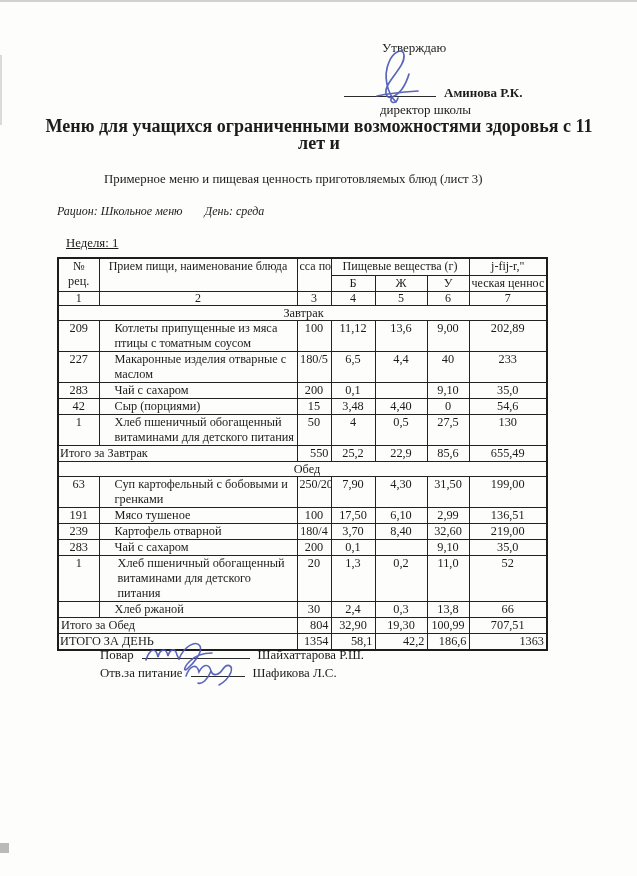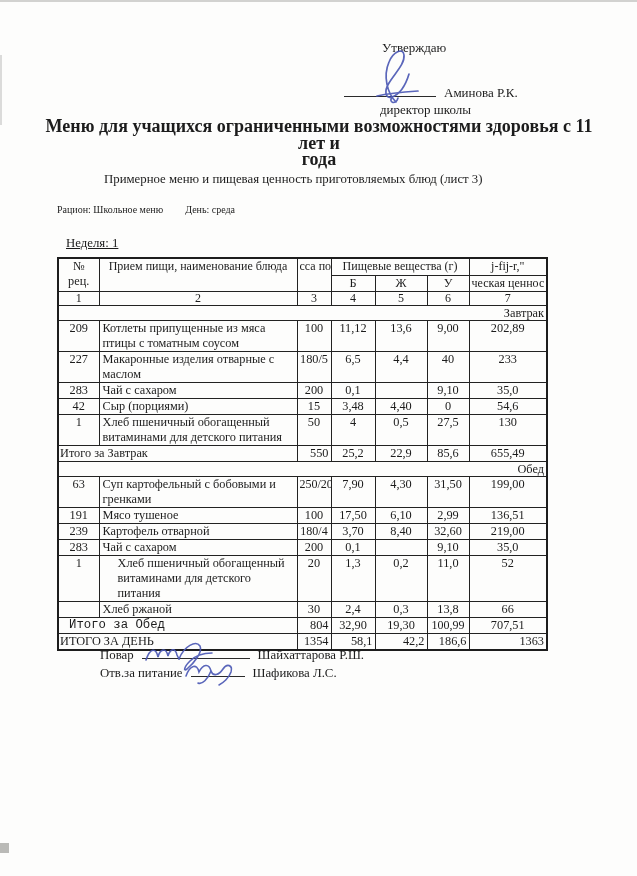--- a/index.html
+++ b/index.html
@@ -14,43 +14,43 @@
   .scan-edge-top{position:absolute;left:0;top:0;width:637px;height:2px;background:#d2d2d0;}
   .scan-edge-left{position:absolute;left:0;top:55px;width:2px;height:70px;background:#c5c5c3;opacity:.6;}
   .scan-mark{position:absolute;left:0;top:843px;width:9px;height:10px;background:#9c9c9a;opacity:.7;}
 
   
   .approval{position:absolute;left:344px;top:40px;width:260px;font-size:13px;line-height:16px;}
   .approval .lbl{margin-left:38px;}
   .approval .sig-row{margin-top:28px;}
   .sigline{display:inline-block;border-bottom:1px solid #2a2a2a;height:12px;vertical-align:baseline;}
   .approval .sigline{width:92px;}
-  .approval .nm{margin-left:8px;}
+  .approval .nm{margin-left:8px;font-weight:bold;}
   .approval .role{margin-left:36px;margin-top:1px;}
   .sig-svg{position:absolute;pointer-events:none;}
   .sig-top{left:18px;top:6px;}
 
   
   .doc-title{position:absolute;left:38px;top:118px;width:562px;text-align:center;font-weight:bold;font-size:18px;line-height:16.5px;}
   .subtitle{position:absolute;left:57px;top:172px;font-size:12.8px;margin-left:47px;}
-  .ration-line{position:absolute;left:57px;top:204px;font-size:10px;}
+  .ration-line{position:absolute;left:57px;top:204px;font-size:12px;font-style:italic;}
   .ration-line .day{margin-left:22px;}
   .week{position:absolute;left:66px;top:236px;font-size:12.8px;text-decoration:underline;}
 
   
   .tbl-wrap{position:absolute;left:57px;top:257px;}
   table.menu{border-collapse:collapse;table-layout:fixed;width:489px;border:2px solid #1d1d1d;}
   .menu td{border:1px solid #222;padding:0 2px;vertical-align:top;font-size:12.3px;line-height:15px;overflow:hidden;white-space:normal;}
   .menu .c{text-align:center;}
   .menu .r{text-align:right;}
-  .menu .nm{text-align:left;padding-left:3px;}
+  .menu .nm{text-align:left;padding-left:15px;}
   .menu tr.h1 td{height:16px;text-align:center;}
   .menu tr.h2 td{height:15px;text-align:center;}
   .menu tr.nums td{height:13px;line-height:13px;font-size:12px;text-align:center;}
-  .menu tr.sec td{height:14px;line-height:14px;text-align:right;padding-left:4px;}
+  .menu tr.sec td{height:14px;line-height:14px;text-align:center;padding-left:4px;}
   .menu tr.sec td.ind1{padding-left:11px;}
   .menu td.indent{padding-left:18px;}
   .menu .small{font-size:12px;white-space:nowrap;}
   .menu tr.tot td{height:15px;}
 
   
   .footer{position:absolute;left:100px;top:646px;font-size:12.8px;line-height:17px;}
   .footer .row{white-space:nowrap;}
   .footer .sigline1{width:108px;margin-left:8px;}
   .footer .sigline2{width:54px;margin-left:8px;}
@@ -72,21 +72,20 @@
         <path d="M30,51 C26,57 34,59 36,52"></path>
         <path d="M15,50 C28,47 42,46 56,45"></path>
       </g>
     </svg>
     <div class="sig-row"><span class="sigline"></span><span class="nm">Аминова Р.К.</span></div>
     <div class="role">директор школы</div>
   </div>
 
   <div class="doc-title">
     <div>Меню для учащихся ограниченными возможностями здоровья с 11 лет и</div>
-    <div>года</div>
   </div>
 
   <div class="subtitle">Примерное меню и пищевая ценность приготовляемых блюд (лист 3)</div>
 
   <div class="ration-line">
     <span>Рацион: Школьное меню</span><span class="day">День: среда</span>
   </div>
 
   <div class="week">Неделя: 1</div>
 
@@ -240,21 +239,21 @@
           <td class="c"></td>
           <td class="nm">Хлеб ржаной</td>
           <td class="c">30</td>
           <td class="c">2,4</td>
           <td class="c">0,3</td>
           <td class="c">13,8</td>
           <td class="c">66</td>
         </tr>
 
         <tr class="tot">
-          <td colspan="2" class="nm" style="padding-left:10px;font-family:Liberation Mono, monospace;">Итого за Обед</td>
+          <td colspan="2" class="nm" style="padding-left:2px;">Итого за Обед</td>
           <td class="r">804</td>
           <td class="c">32,90</td>
           <td class="c">19,30</td>
           <td class="c small">100,99</td>
           <td class="c">707,51</td>
         </tr>
 
         <tr class="tot">
           <td colspan="2" class="nm" style="padding-left:1px;">ИТОГО ЗА ДЕНЬ</td>
           <td class="r">1354</td>

